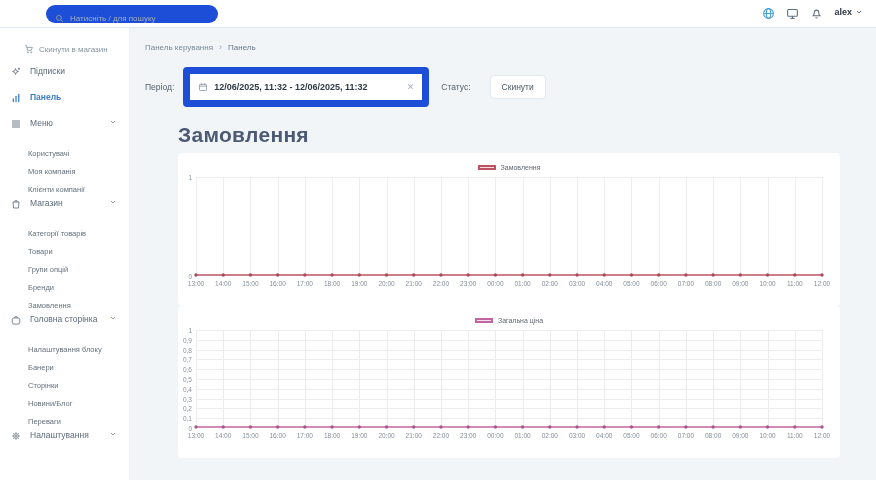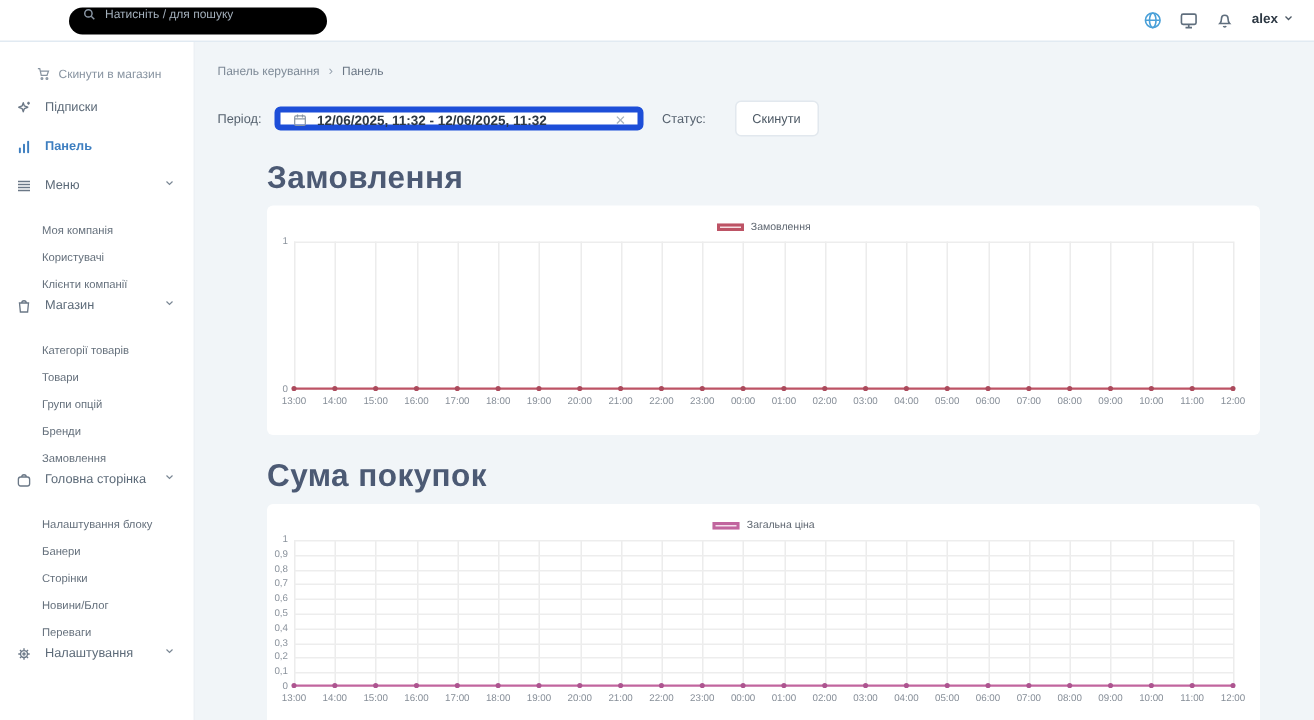--- a/index.html
+++ b/index.html
@@ -5,22 +5,22 @@
   * { margin:0; padding:0; box-sizing:border-box; }
   html,body { width:876px; height:480px; overflow:hidden; }
   body { font-family:"Liberation Sans", sans-serif; background:#f1f5f8; position:relative; }
 
   
   .topbar { position:absolute; top:0; left:0; right:0; height:28px; background:#fff;
             border-bottom:1px solid #e1eaf2; display:flex; align-items:center; z-index:5; }
   .logo-box { margin-left:10px; height:22px; padding:0 9px; border:1px solid #cfe2f4; border-radius:6px;
               display:flex; align-items:center; gap:5px; background:#fff; cursor:pointer; }
   .logo-text { font-size:12px; font-weight:bold; letter-spacing:1px; color:#1f2730; }
-  .searchbox { margin-left:46px; width:172px; height:18px; background:#000000; border-radius:9px;
-               display:flex; align-items:flex-start; padding:0 9px; gap:6px; }
+  .searchbox { margin-left:46px; width:172px; height:18px; background:#1d4ed8; border-radius:9px;
+               display:flex; align-items:flex-end; padding:0 9px; gap:6px; }
   .searchbox span { font-size:8px; color:#a3afbb; }
   .top-right { margin-left:auto; display:flex; align-items:flex-start; gap:11px; margin-right:13px; }
   .user-menu { display:flex; align-items:center; gap:3px; font-size:9px; color:#2e3944; font-weight:bold; cursor:pointer; }
   .icon-btn { display:flex; cursor:pointer; }
 
   
   .sidebar { position:absolute; top:28px; left:0; bottom:0; width:130px; background:#fff;
              border-right:1px solid #edf1f5; padding-top:8px; overflow:hidden; }
   .store-link { margin:8px 0 12px 24px; display:flex; align-items:center; gap:5px;
                 font-size:8px; color:#8894a1; cursor:pointer; }
@@ -32,22 +32,22 @@
               font-size:7.5px; color:#65707c; cursor:pointer; }
 
   
   .main { position:absolute; left:130px; top:28px; right:0; bottom:0; padding:14px 0 0 15px; }
   .breadcrumb { display:flex; align-items:center; gap:6px; font-size:8px; color:#7e8a97; }
   .breadcrumb .sep { color:#9aa5b1; font-size:9px; }
   .breadcrumb .current { color:#6b7785; }
 
   .filter-row { margin-top:15px; display:flex; align-items:center; }
   .filter-label { font-size:8.5px; color:#55616e; margin-right:9px; }
-  .date-input { width:246px; height:16px; background:#fff; border:4px solid #1d4ed8; border-radius:4px;
-                display:flex; align-items:flex-start; padding:0 8px; gap:6px; cursor:text; }
+  .date-input { width:246px; height:40px; background:#fff; border:7px solid #1d4ed8; border-radius:4px;
+                display:flex; align-items:center; padding:0 8px; gap:6px; cursor:text; }
   .date-input .val { flex:1; font-size:9px; font-weight:bold; color:#2e3944; white-space:nowrap; }
   .date-input .clear { color:#a9b4bf; font-size:9px; cursor:pointer; }
   .status-label { margin-left:12px; }
   .select-box { width:86px; height:24px; background:#fff; border:1px solid #e2e8ee; border-radius:4px;
                 display:flex; align-items:center; padding:0 8px; font-size:8px; color:#55616e; cursor:pointer; }
   .select-box .val { flex:1; }
   .reset-btn { margin-left:10px; height:24px; padding:0 11px; background:#fff; border:1px solid #e2e8ee;
                border-radius:4px; font-size:8.5px; color:#4c5864; cursor:pointer; }
 
   .charts { margin-left:33px; margin-right:36px; }
@@ -149,22 +149,22 @@
             <path d="M4 6h16M4 10h16M4 14h16M4 18h16"></path>
           </svg>
         </span>
         <span>Меню</span>
         <span class="chev" style="display:flex;">
           <svg width="8" height="8" viewBox="0 0 24 24" fill="none" stroke="#7a8794" stroke-width="2.4">
             <path d="M6 9l6 6 6-6"></path>
           </svg>
         </span>
       </div>
+      <div class="side-sub">Користувачі</div>
       <div class="side-sub">Моя компанія</div>
-      <div class="side-sub">Користувачі</div>
       <div class="side-sub">Клієнти компанії</div>
       <div class="side-group-header">
         <span style="display:flex;">
           <svg width="12" height="12" viewBox="0 0 24 24" fill="none" stroke="#6b7887" stroke-width="1.8">
             <path d="M6 8h12l-1.2 12H7.2L6 8z"></path>
             <path d="M9 8a3 3 0 0 1 6 0"></path>
           </svg>
         </span>
         <span>Магазин</span>
         <span class="chev" style="display:flex;">
@@ -326,21 +326,20 @@
             <span class="xlab" style="left: 78.2609%;">07:00</span>
             <span class="xlab" style="left: 82.6087%;">08:00</span>
             <span class="xlab" style="left: 86.9565%;">09:00</span>
             <span class="xlab" style="left: 91.3043%;">10:00</span>
             <span class="xlab" style="left: 95.6522%;">11:00</span>
             <span class="xlab" style="left: 100%;">12:00</span>
           </div>
         </div>
     </section>
     <section>
-      <h2 class="section-title">Сума покупок</h2>
       <div class="chart-card">
           <div class="legend">
             <span class="swatch" style="border-color:#c1659e;background:#f4e0ec;"></span>
             <span class="lbl">Загальна ціна</span>
           </div>
           <div class="plot" style="height: 98px;">
             <div class="vgrid" style="left: 0%;"></div>
             <div class="vgrid" style="left: 4.34783%;"></div>
             <div class="vgrid" style="left: 8.69565%;"></div>
             <div class="vgrid" style="left: 13.0435%;"></div>

